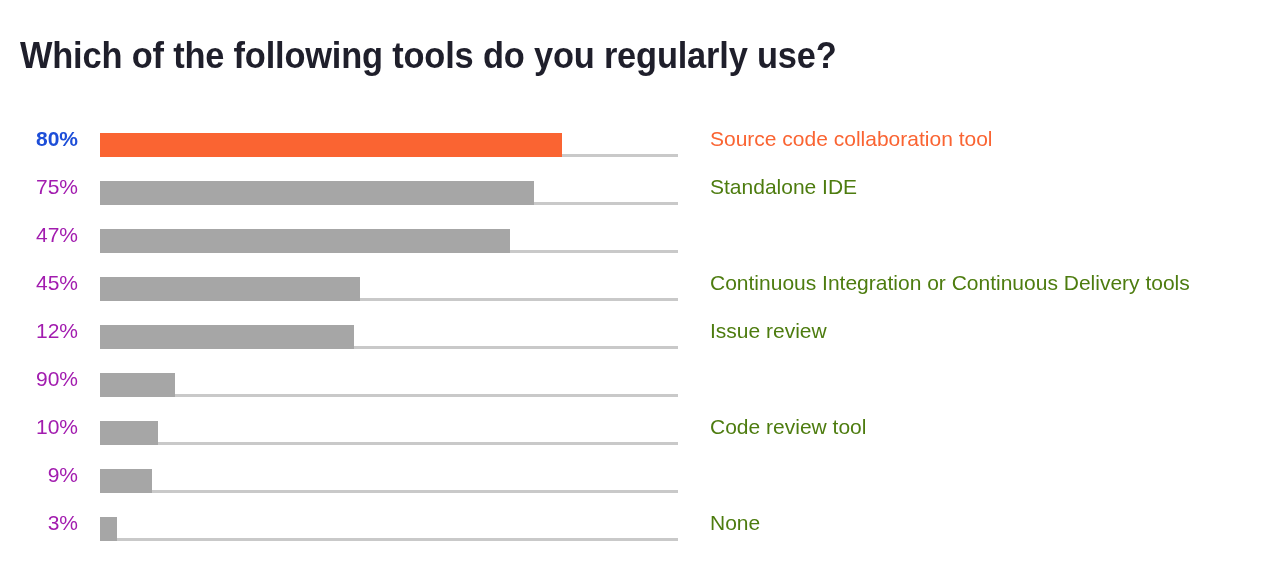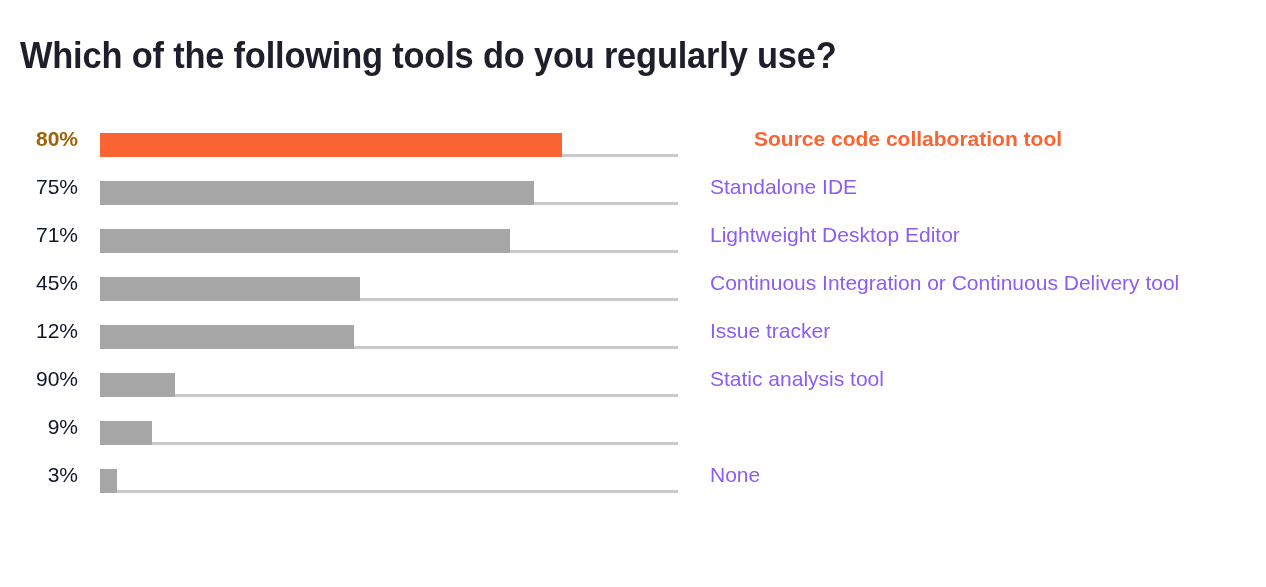--- a/index.html
+++ b/index.html
@@ -56,21 +56,21 @@
   
   .pct {
     position: absolute;
     left: 0;
     width: 78px;
     top: 0;
     height: 36px;
     line-height: 36px;
     text-align: right;
     font-size: 21px;
-    color: #0f172a;
+    color: #a21caf;
     white-space: nowrap;
   }
 
   
   .track {
     position: absolute;
     left: 100px;
     top: 12px;
     width: 578px;
     height: 24px;
@@ -96,36 +96,35 @@
   }
 
   
   .cat {
     position: absolute;
     left: 710px;
     top: 0;
     height: 36px;
     line-height: 36px;
     font-size: 21px;
-    color: #8b5cf6;
+    color: #4d7c0f;
     white-space: nowrap;
   }
 
   
   .row.is-highlight .pct {
-    color: #a16207;
+    color: #1d4ed8;
     font-weight: bold;
   }
   .row.is-highlight .bar {
     background: #fa6432;
   }
   .row.is-highlight .cat {
     color: #fa6432;
-    font-weight: bold;
-    margin-left: 44px;
+    font-weight: normal;
   }
 </style>
 </head>
 <body>
 
 <div id="chart-root">
 
   <h1 class="chart-title">Which of the following tools do you regularly use?</h1>
 
   <div class="plot" id="plot">
@@ -140,50 +139,56 @@
       </div>
       <div class="row">
         <div class="pct">75%</div>
         <div class="track">
           <div class="track-line"></div>
           <div class="bar" style="width: 75%;"></div>
         </div>
         <div class="cat">Standalone IDE</div>
       </div>
       <div class="row">
-        <div class="pct">71%</div>
+        <div class="pct">47%</div>
         <div class="track">
           <div class="track-line"></div>
           <div class="bar" style="width: 71%;"></div>
         </div>
-        <div class="cat">Lightweight Desktop Editor</div>
       </div>
       <div class="row">
         <div class="pct">45%</div>
         <div class="track">
           <div class="track-line"></div>
           <div class="bar" style="width: 45%;"></div>
         </div>
-        <div class="cat">Continuous Integration or Continuous Delivery tool</div>
+        <div class="cat">Continuous Integration or Continuous Delivery tools</div>
       </div>
       <div class="row">
         <div class="pct">12%</div>
         <div class="track">
           <div class="track-line"></div>
           <div class="bar" style="width: 44%;"></div>
         </div>
-        <div class="cat">Issue tracker</div>
+        <div class="cat">Issue review</div>
       </div>
       <div class="row">
         <div class="pct">90%</div>
         <div class="track">
           <div class="track-line"></div>
           <div class="bar" style="width: 13%;"></div>
         </div>
-        <div class="cat">Static analysis tool</div>
+      </div>
+      <div class="row">
+        <div class="pct">10%</div>
+        <div class="track">
+          <div class="track-line"></div>
+          <div class="bar" style="width: 10%;"></div>
+        </div>
+        <div class="cat">Code review tool</div>
       </div>
       <div class="row">
         <div class="pct">9%</div>
         <div class="track">
           <div class="track-line"></div>
           <div class="bar" style="width: 9%;"></div>
         </div>
       </div>
       <div class="row">
         <div class="pct">3%</div>

